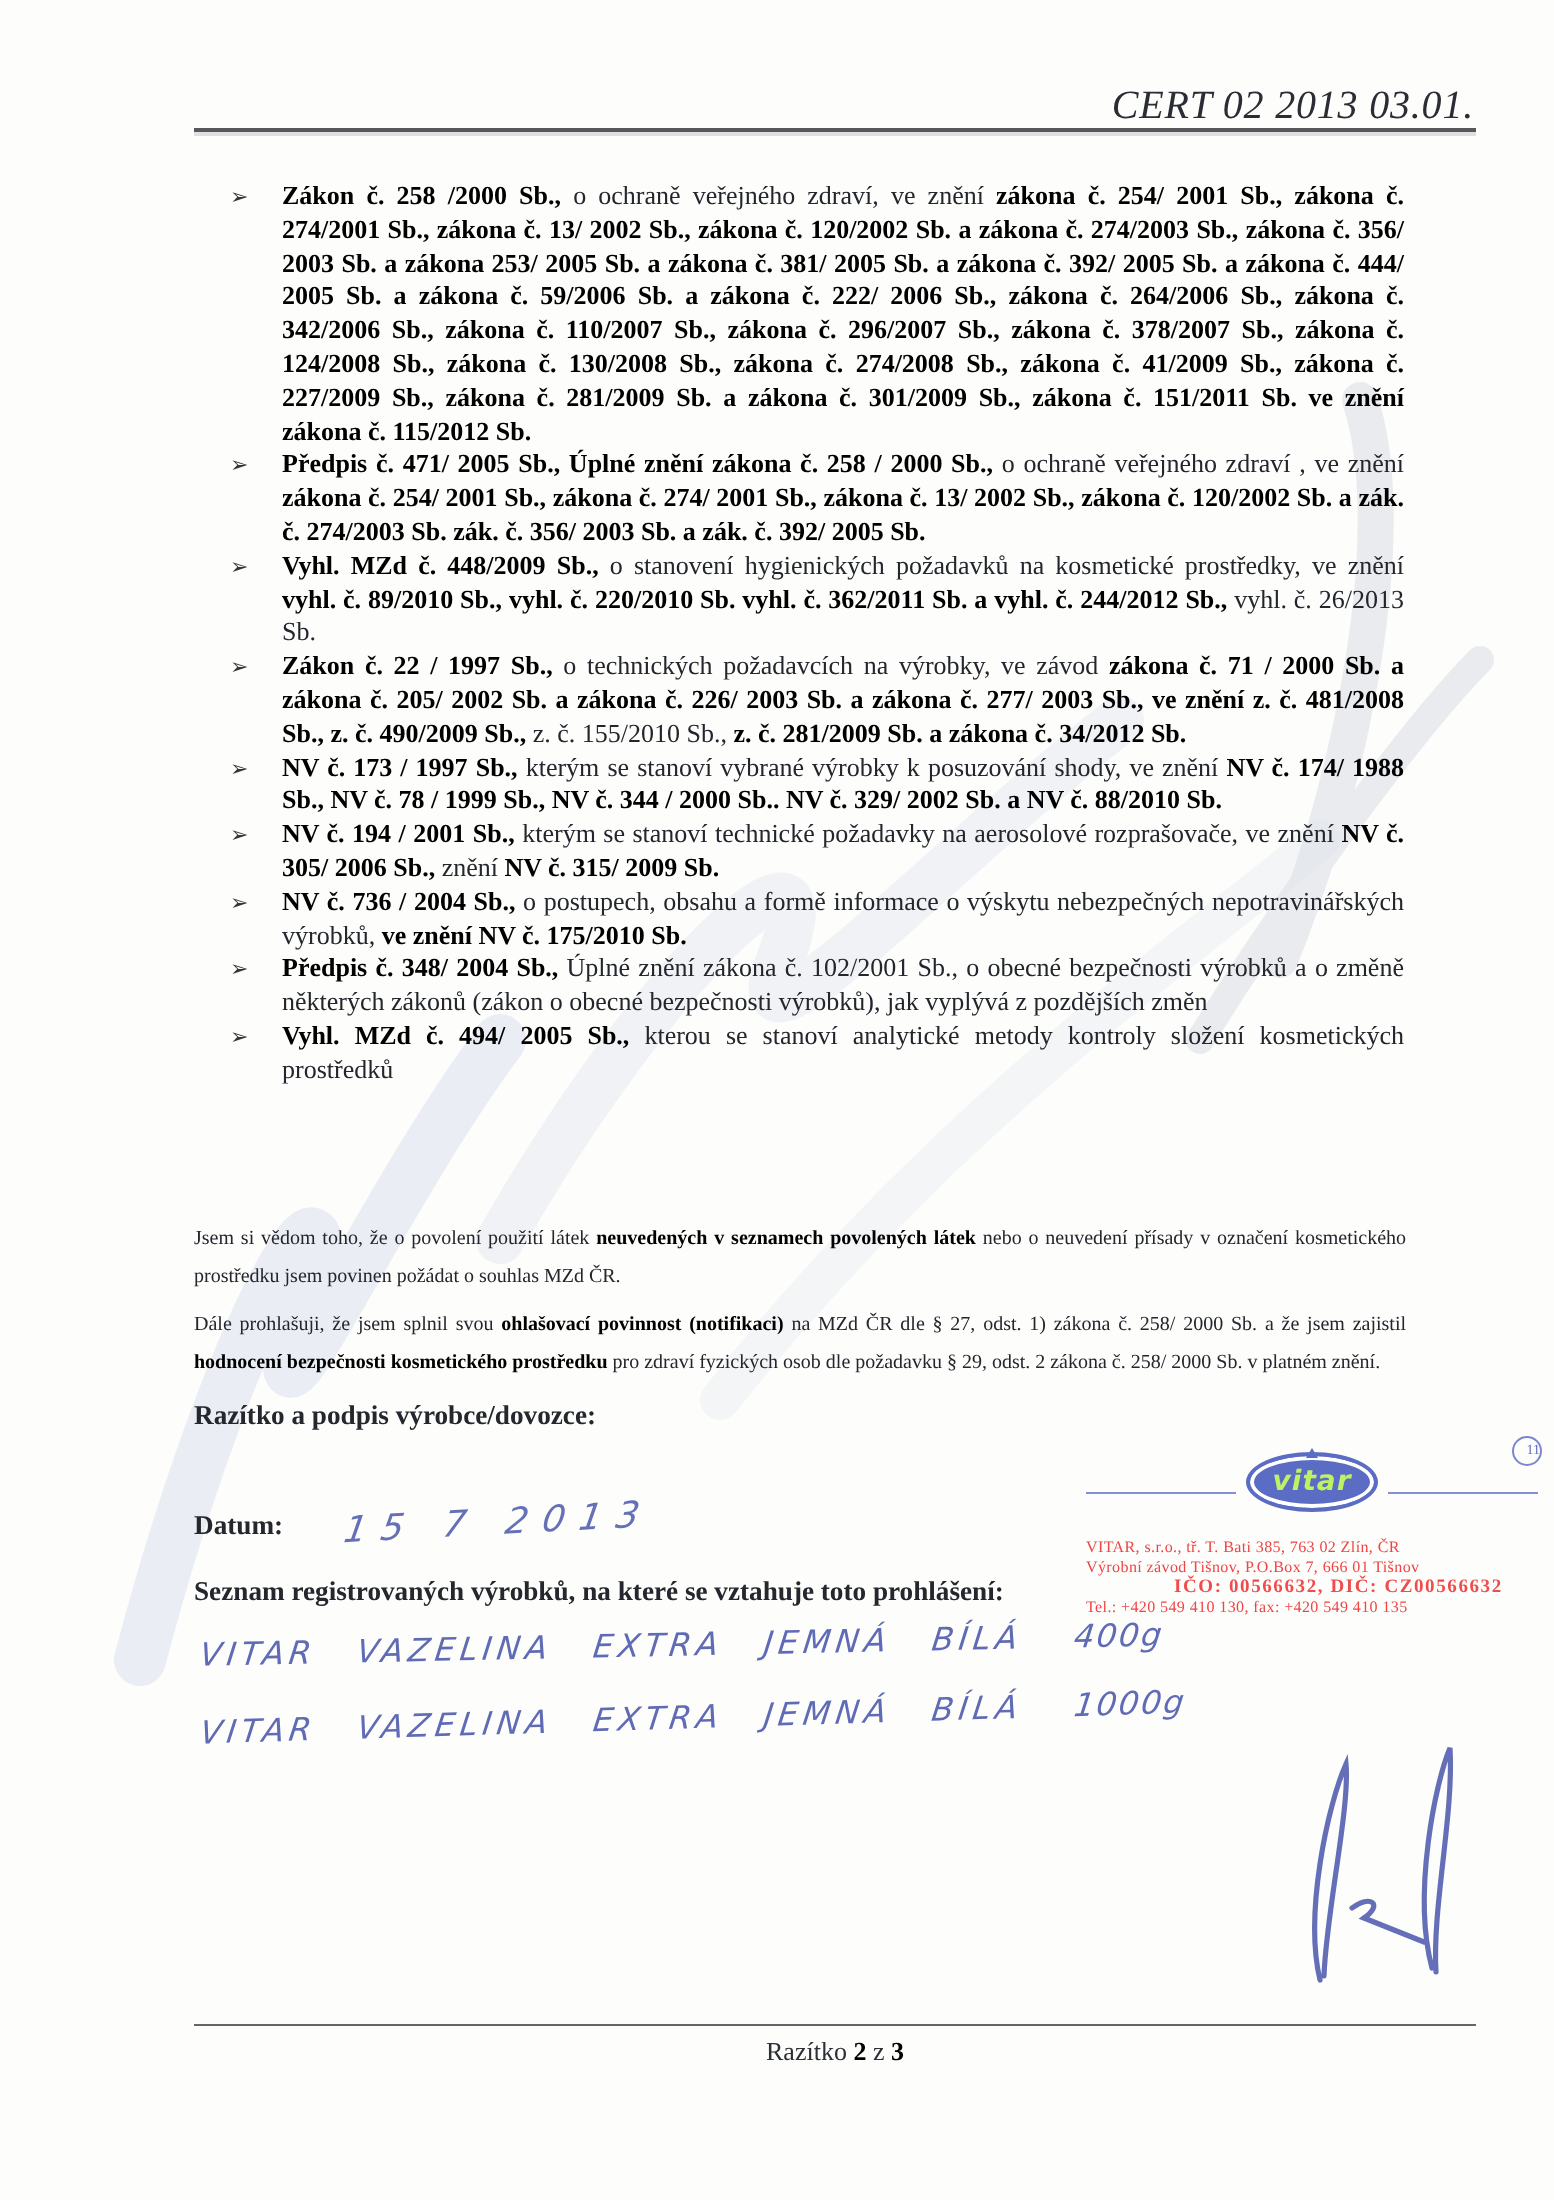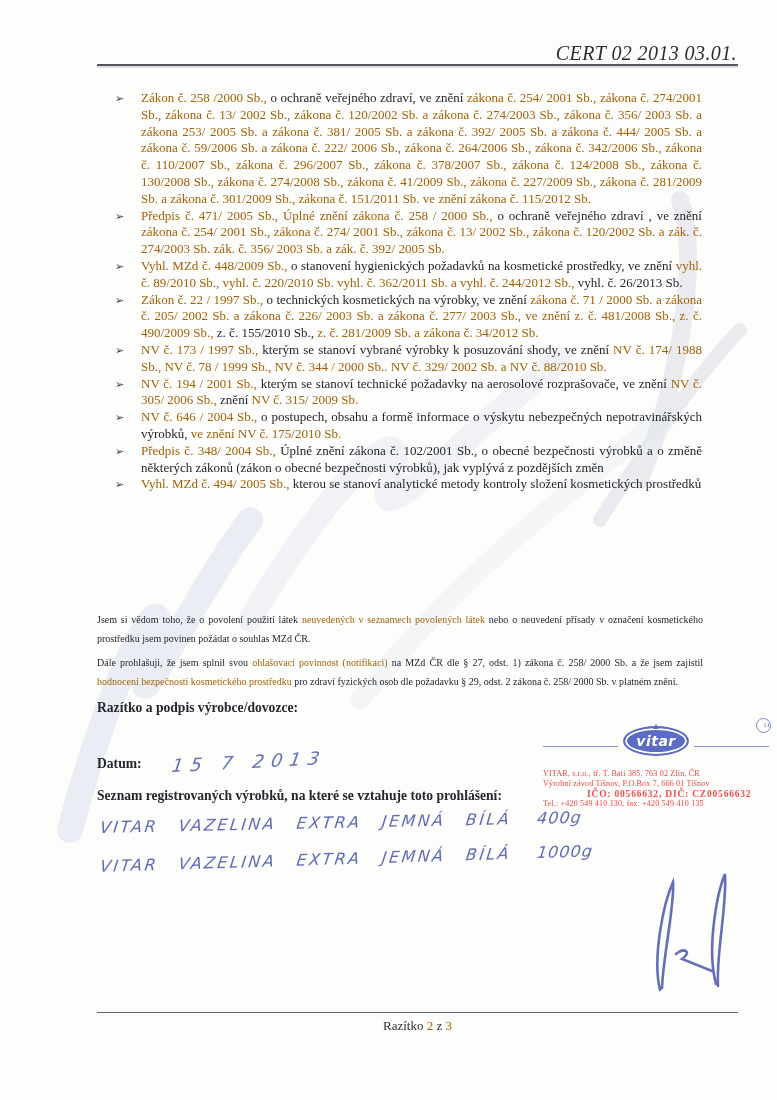--- a/index.html
+++ b/index.html
@@ -27,21 +27,21 @@
     list-style:none;margin:0;padding:0;
   }
   .legal-item{
     position:relative;padding-left:26px;text-align:justify;
     font-size:13px;line-height:16.8px;color:#23262c;
   }
   .legal-item .marker{
     position:absolute;left:0;top:1px;font-size:11px;color:#33363c;
     font-family:"DejaVu Sans", sans-serif;
   }
-  b{font-weight:normal;color:#a16207;}
+  b{font-weight:bold;color:#000000;}
   
   .decl{
     position:absolute;left:97px;width:606px;margin:0;text-align:justify;
     font-size:10px;line-height:18.6px;
   }
   #decl-0{top:611px;}
   #decl-1{top:654px;}
   
   .label-line{position:absolute;left:97px;font-weight:bold;font-size:13.6px;color:#24272d;}
   #label-stamp{top:700px;}
@@ -67,21 +67,21 @@
     position:absolute;top:726px;left:543px;width:226px;
     color:#5b6cc4;text-align:left;
   }
   .stamp-logo-row{display:flex;align-items:center;gap:5px;height:30px;position:relative;}
   .stamp-rule{flex:1;border-top:1.6px solid #8590d4;margin-top:10px;}
   .stamp-oval{
     width:62px;height:26px;border-radius:50%;
     background:#5b6cc4;border:2px solid #5b6cc4;
     box-shadow:inset 0 0 0 2px #ffffff;
     display:flex;align-items:center;justify-content:center;
-    color:#ffffff;font-style:italic;font-weight:bold;font-size:14px;
+    color:#bef264;font-style:italic;font-weight:bold;font-size:14px;
     font-family:"DejaVu Sans", sans-serif;letter-spacing:.5px;position:relative;
   }
   .stamp-oval::before{
     content:"";position:absolute;top:-4px;left:50%;margin-left:-3px;
     border-left:3px solid transparent;border-right:3px solid transparent;
     border-bottom:5px solid #5b6cc4;
   }
   .stamp-badge{
     position:absolute;right:-2px;top:-8px;width:13px;height:13px;
     border:1.2px solid #7b86cf;border-radius:50%;
@@ -129,33 +129,33 @@
     <li class="legal-item">
       <span class="marker">➢</span>
       <div><b>Předpis č. 471/ 2005 Sb., Úplné znění zákona č. 258 / 2000 Sb.,</b><span> o ochraně veřejného zdraví , ve znění </span><b>zákona č. 254/ 2001 Sb., zákona č. 274/ 2001 Sb., zákona č. 13/ 2002 Sb., zákona č. 120/2002 Sb. a zák. č. 274/2003 Sb.  zák. č. 356/ 2003 Sb. a zák. č. 392/ 2005 Sb.</b></div>
     </li>
     <li class="legal-item">
       <span class="marker">➢</span>
       <div><b>Vyhl. MZd č. 448/2009 Sb.,</b><span> o stanovení hygienických požadavků na kosmetické prostředky, ve znění </span><b>vyhl. č. 89/2010 Sb., vyhl. č. 220/2010 Sb. vyhl. č. 362/2011 Sb. a vyhl. č. 244/2012 Sb.,</b><span> vyhl. č. 26/2013 Sb.</span></div>
     </li>
     <li class="legal-item">
       <span class="marker">➢</span>
-      <div><b>Zákon č. 22 / 1997 Sb.,</b><span> o technických kosmetických na výrobky, ve znění </span><b>zákona č. 71 / 2000 Sb. a zákona č. 205/ 2002 Sb. a zákona č. 226/ 2003 Sb. a zákona č. 277/ 2003 Sb., ve znění z. č. 481/2008 Sb., z. č. 490/2009 Sb.,</b><span> z. č. 155/2010 Sb., </span><b>z. č. 281/2009 Sb. a zákona č. 34/2012 Sb.</b></div>
+      <div><b>Zákon č. 22 / 1997 Sb.,</b><span> o technických požadavcích na výrobky, ve závod </span><b>zákona č. 71 / 2000 Sb. a zákona č. 205/ 2002 Sb. a zákona č. 226/ 2003 Sb. a zákona č. 277/ 2003 Sb., ve znění z. č. 481/2008 Sb., z. č. 490/2009 Sb.,</b><span> z. č. 155/2010 Sb., </span><b>z. č. 281/2009 Sb. a zákona č. 34/2012 Sb.</b></div>
     </li>
     <li class="legal-item">
       <span class="marker">➢</span>
       <div><b>NV č. 173 / 1997 Sb.,</b><span> kterým se stanoví vybrané výrobky k posuzování shody, ve znění </span><b>NV č. 174/ 1988 Sb., NV č. 78 / 1999 Sb., NV č. 344 / 2000 Sb.. NV č. 329/ 2002 Sb. a NV č. 88/2010 Sb.</b></div>
     </li>
     <li class="legal-item">
       <span class="marker">➢</span>
       <div><b>NV č. 194 / 2001 Sb.,</b><span> kterým se stanoví technické požadavky na aerosolové rozprašovače, ve znění </span><b>NV č. 305/ 2006 Sb.,</b><span> znění </span><b>NV č. 315/ 2009 Sb.</b></div>
     </li>
     <li class="legal-item">
       <span class="marker">➢</span>
-      <div><b>NV č. 646 / 2004 Sb.,</b><span> o postupech, obsahu a formě informace o výskytu nebezpečných nepotravinářských výrobků, </span><b>ve znění NV č. 175/2010 Sb.</b></div>
+      <div><b>NV č. 736 / 2004 Sb.,</b><span> o postupech, obsahu a formě informace o výskytu nebezpečných nepotravinářských výrobků, </span><b>ve znění NV č. 175/2010 Sb.</b></div>
     </li>
     <li class="legal-item">
       <span class="marker">➢</span>
       <div><b>Předpis č. 348/ 2004 Sb.,</b><span> Úplné znění zákona č. 102/2001 Sb., o obecné bezpečnosti výrobků a o změně některých zákonů (zákon o obecné bezpečnosti výrobků), jak vyplývá z pozdějších změn</span></div>
     </li>
     <li class="legal-item">
       <span class="marker">➢</span>
       <div><b>Vyhl. MZd č. 494/ 2005 Sb.,</b><span> kterou se stanoví analytické metody kontroly složení kosmetických prostředků</span></div>
     </li>
   </ul>

